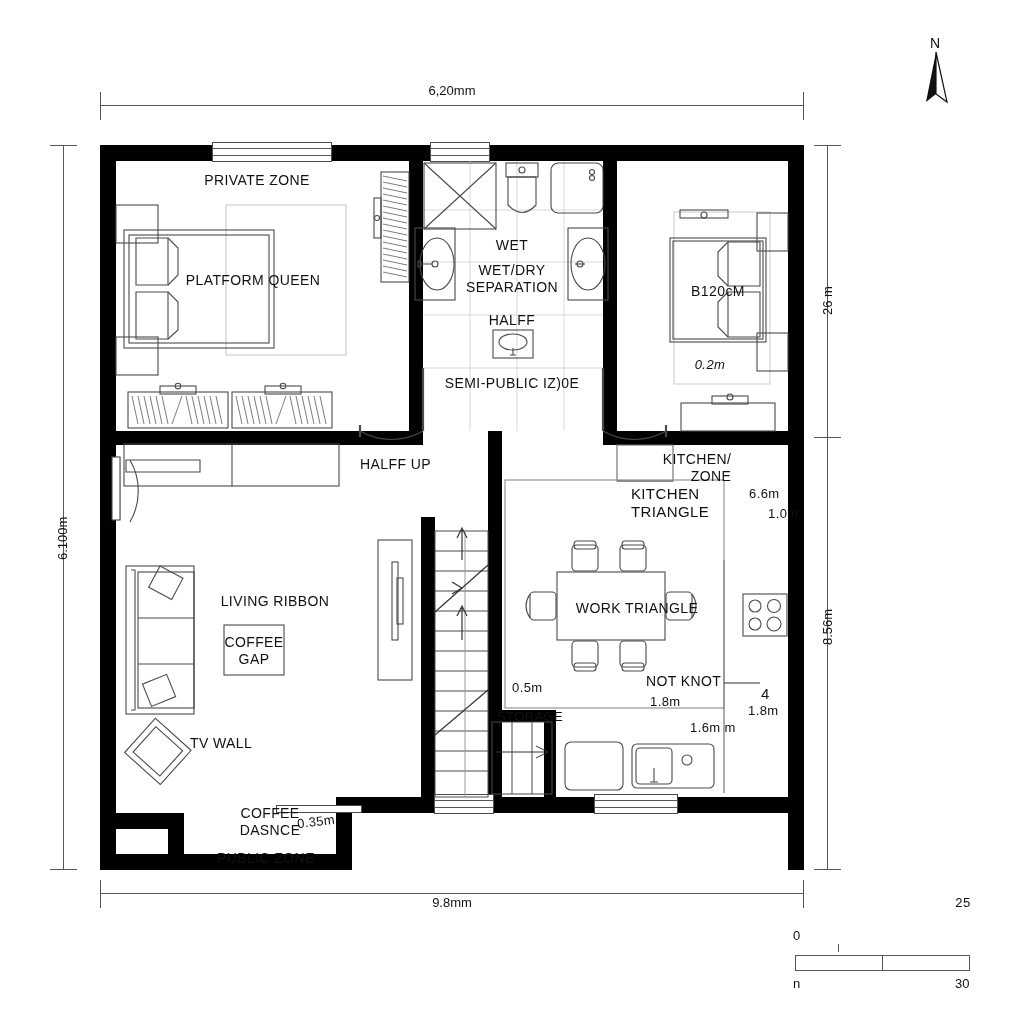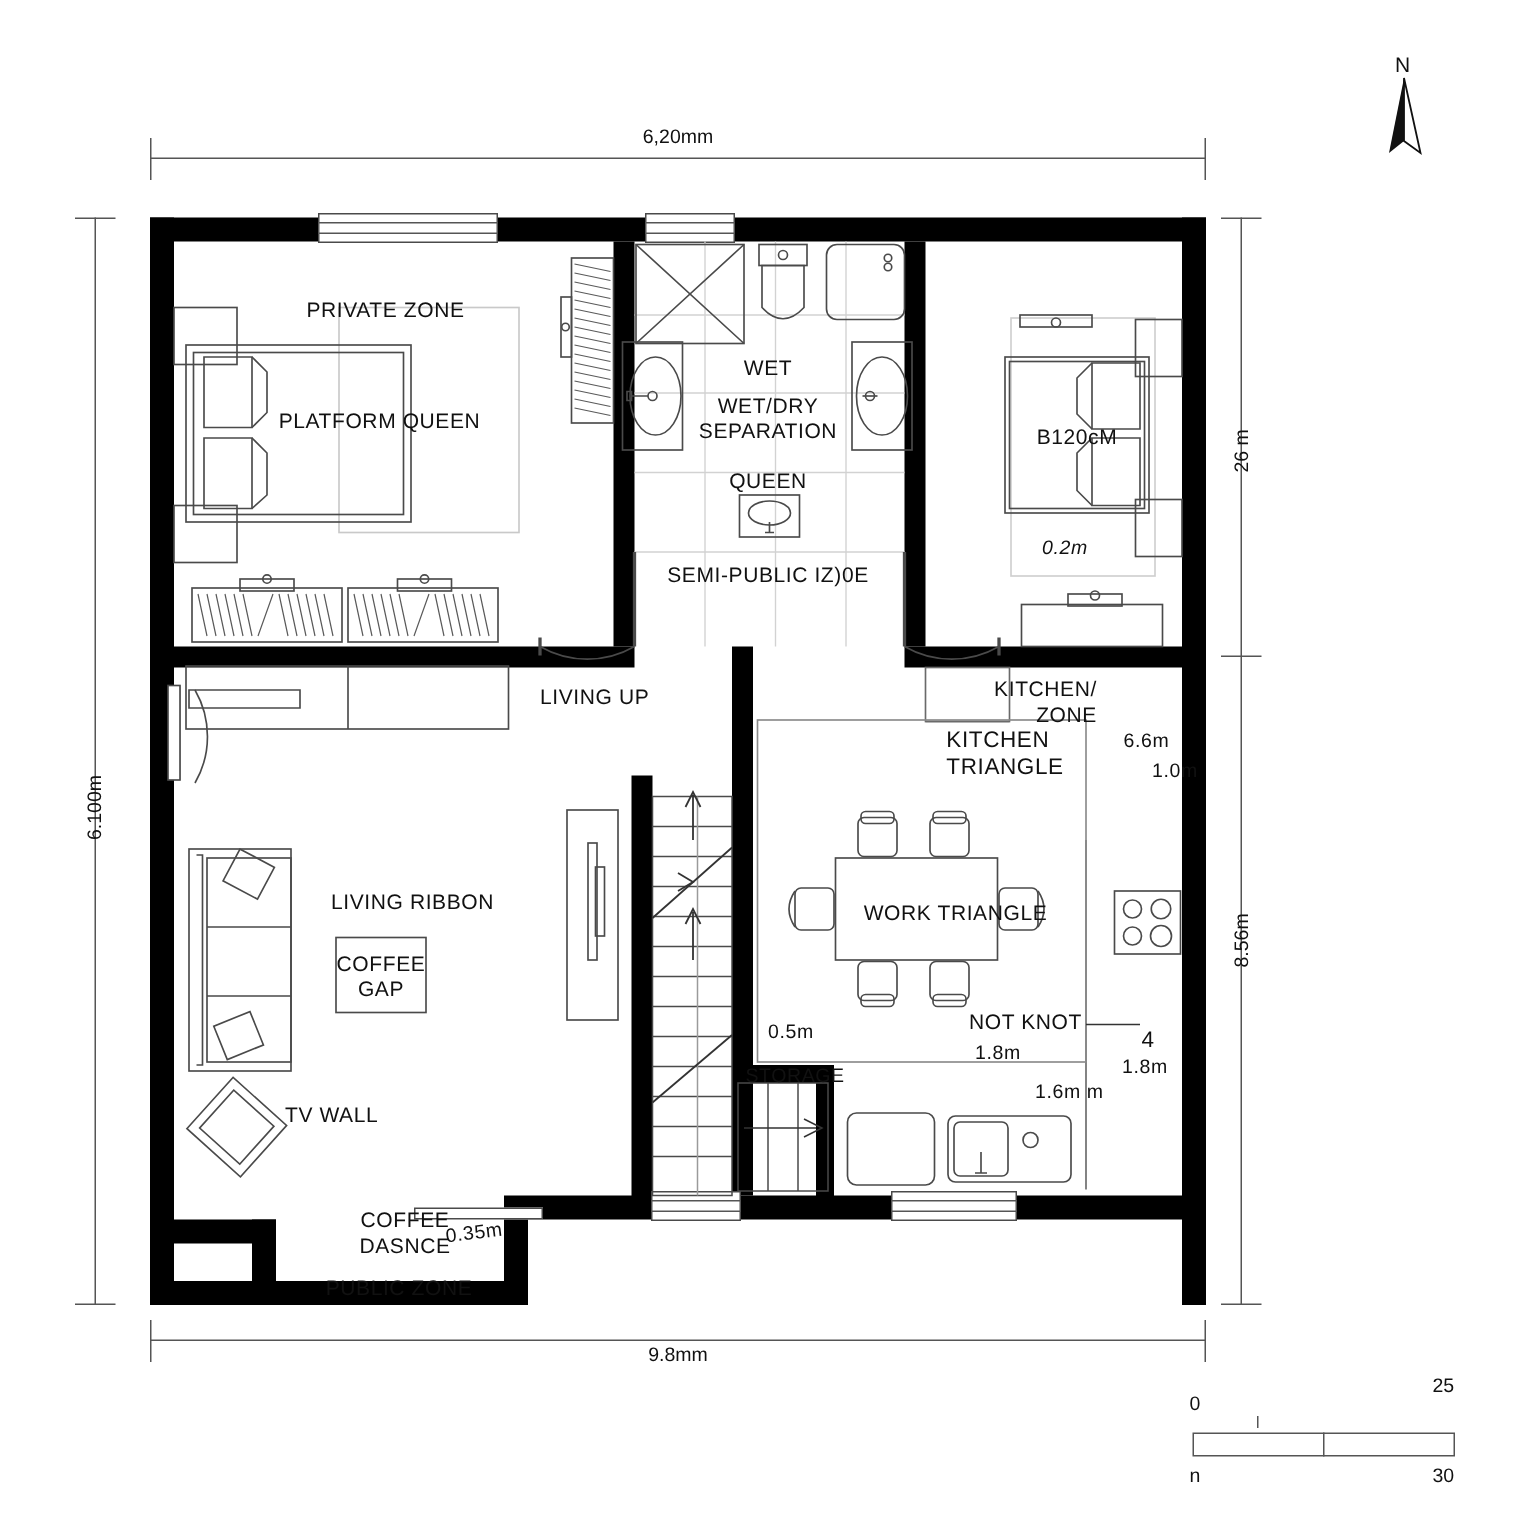--- a/index.html
+++ b/index.html
@@ -48,21 +48,21 @@
   <svg style="left:920px;top:50px;width:40px;height:60px;">
     <polygon points="16,2 6,52 16,44 16,2" fill="#111"></polygon>
     <polygon points="16,2 16,44 27,52 16,2" fill="#fff" stroke="#111" stroke-width="1.2"></polygon>
   </svg>
   <div class="dim" style="left:930px;top:35px;font-size:14px;">N</div>
 
   <div style="position:absolute;left:795px;top:955px;width:175px;height:16px;border:1.2px solid #555;box-sizing:border-box;background:#fff;"></div>
   <div class="dimline" style="left:882px;top:955px;width:1.2px;height:16px;"></div>
   <div class="dimline" style="left:838px;top:944px;width:1.2px;height:8px;"></div>
   <div class="dim" style="left:793px;top:928px;">0</div>
-  <div class="dim" style="left:955px;top:916px;">25</div>
+  <div class="dim" style="left:955px;top:896px;font-family:Liberation Mono, monospace;">25</div>
   <div class="dim" style="left:793px;top:976px;">n</div>
   <div class="dim" style="left:955px;top:976px;">30</div>
 
   <div class="wall" style="left:100px;top:145px;width:704px;height:16px;"></div>
   <div class="wall" style="left:100px;top:145px;width:16px;height:725px;"></div>
   <div class="wall" style="left:788px;top:145px;width:16px;height:725px;"></div>
   <div class="wall" style="left:100px;top:854px;width:252px;height:16px;"></div>
   <div class="wall" style="left:352px;top:797px;width:452px;height:16px;"></div>
   <div class="wall" style="left:336px;top:797px;width:16px;height:73px;"></div>
   <div class="wall" style="left:100px;top:813px;width:84px;height:16px;"></div>
@@ -266,33 +266,33 @@
 
       <rect x="617" y="445" width="56" height="36" stroke="#6a6a6a"></rect>
       <path d="M617 481 L673 481" stroke="#6a6a6a"></path>
 
       <rect x="505" y="480" width="219" height="228" stroke="#8a8a8a" stroke-dasharray="0"></rect>
 
       <path d="M724 683 L760 683" stroke="#333"></path>
     </g>
   </svg>
 
-  <div class="lbl c" style="left:257px;top:172px;font-size:14px;margin-top:26px;">PRIVATE ZONE</div>
+  <div class="lbl c" style="left:257px;top:172px;font-size:14px;">PRIVATE ZONE</div>
   <div class="lbl c" style="left:253px;top:272px;font-size:14px;">PLATFORM QUEEN</div>
 
   <div class="lbl c" style="left:512px;top:237px;font-size:14px;">WET</div>
   <div class="lbl c" style="left:512px;top:262px;font-size:14px;text-align:center;">WET/DRY
 SEPARATION</div>
-  <div class="lbl c" style="left:512px;top:312px;font-size:14px;">QUEEN</div>
+  <div class="lbl c" style="left:512px;top:312px;font-size:14px;">HALFF</div>
   <div class="lbl c" style="left:512px;top:375px;font-size:14px;">SEMI-PUBLIC IZ)0E</div>
 
   <div class="lbl c" style="left:718px;top:283px;font-size:14px;">B120cM</div>
   <div class="lbl c" style="left:710px;top:357px;font-size:13px;font-style:italic;">0.2m</div>
 
-  <div class="lbl" style="left:360px;top:456px;font-size:14px;">LIVING UP</div>
+  <div class="lbl" style="left:360px;top:456px;font-size:14px;">HALFF UP</div>
   <div class="lbl c" style="left:275px;top:593px;font-size:14px;">LIVING RIBBON</div>
   <div class="lbl c" style="left:254px;top:634px;font-size:14px;text-align:center;">COFFEE
 GAP</div>
   <div class="lbl" style="left:190px;top:735px;font-size:14px;">TV WALL</div>
 
   <div class="lbl c" style="left:270px;top:805px;font-size:14px;text-align:center;">COFFEE
 DASNCE</div>
   <div class="lbl" style="left:297px;top:814px;font-size:13px;transform:rotate(-7deg);">0.35m</div>
   <div class="lbl c" style="left:266px;top:850px;font-size:14px;">PUBLIC ZONE</div>
 

